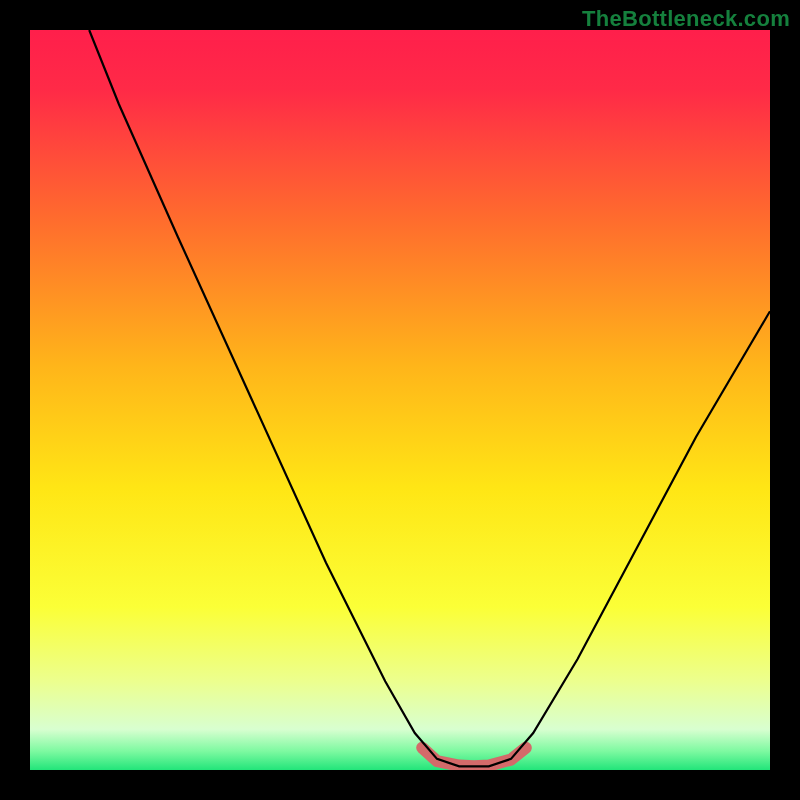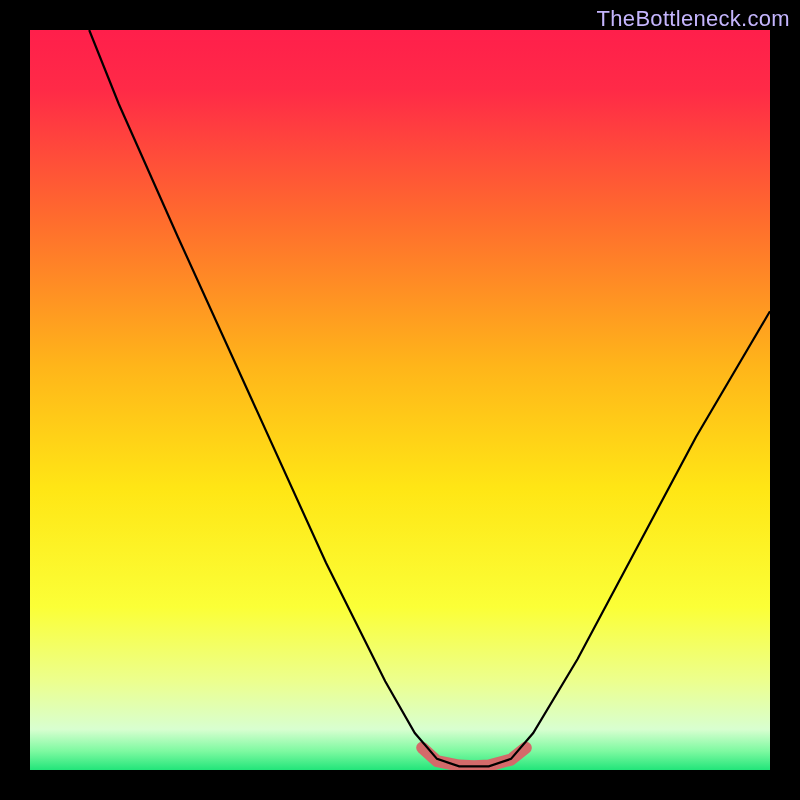--- a/index.html
+++ b/index.html
@@ -13,23 +13,23 @@
   .frame {
     position: relative;
     width: 800px;
     height: 800px;
     background: #000;
   }
   .watermark {
     position: absolute;
     top: 6px;
     right: 10px;
-    color: #c4b5fd;
+    color: #15803d;
     font-size: 22px;
-    font-weight: 400;
+    font-weight: 700;
     letter-spacing: 0.3px;
     z-index: 10;
   }
   svg {
     display: block;
   }
 </style>
 </head>
 <body>
 

